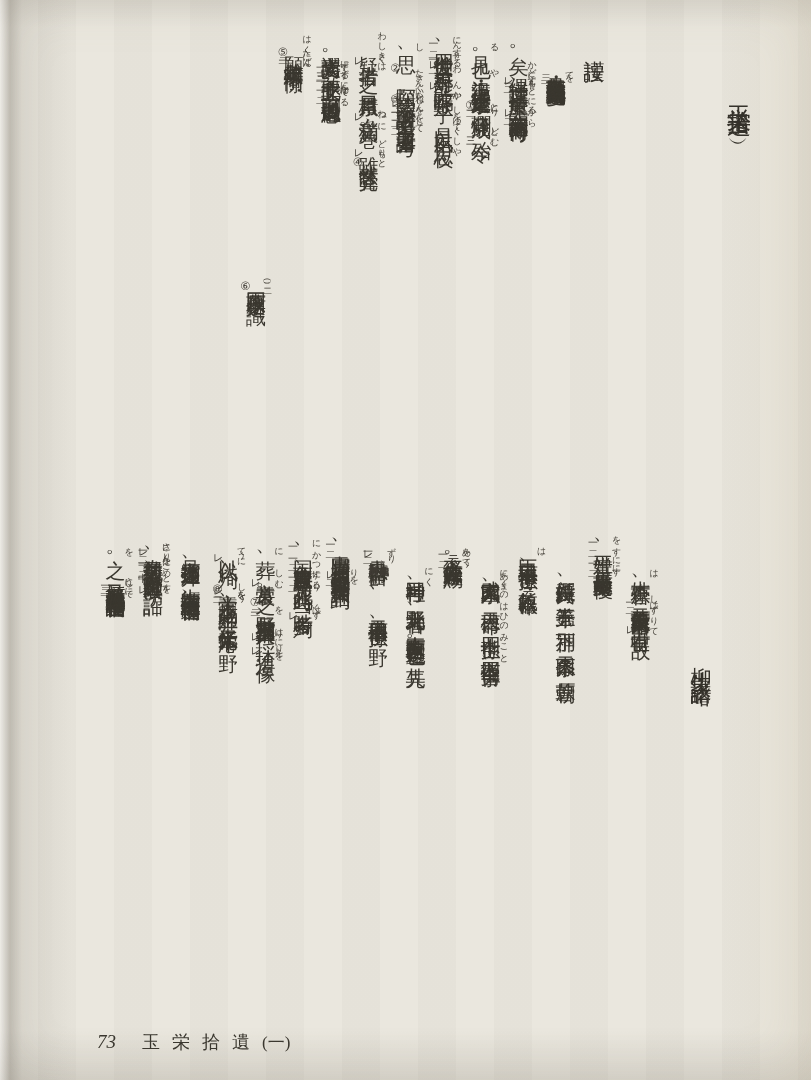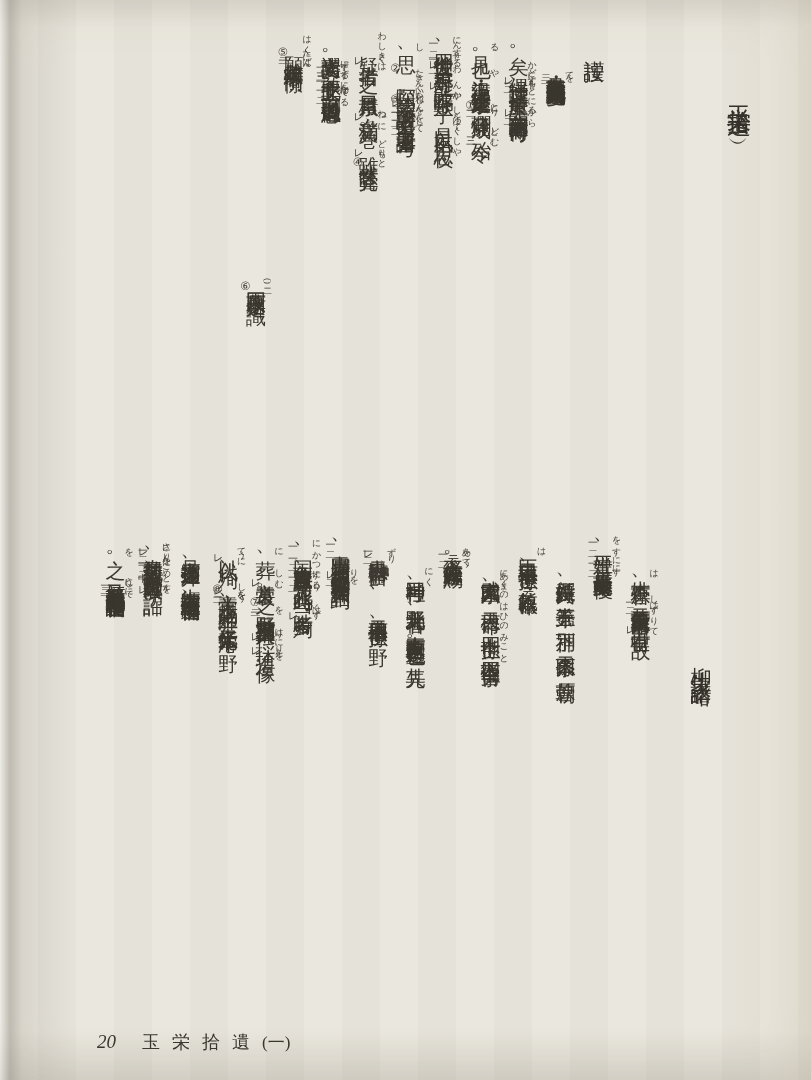--- a/index.html
+++ b/index.html
@@ -79,18 +79,18 @@
       <div class="col"><span class="mn">見宿禰居</span><span class="kt">二</span><span class="mn">出雲国</span><span class="kt">一</span><span class="mn">、垂仁帝御宇野見宿禰奉</span><span class="ok" style="margin-bottom: -4px; margin-top: -4px;">り</span><span class="kt">レ</span><span class="mn">詔</span><span class="ok" style="margin-bottom: -4px; margin-top: -4px;">を</span><span class="mn">到</span><span class="kt">二</span><span class="mn">大和</span></div>
       <div class="col"><span class="mn">国</span><span class="kt">一</span><span class="ok" style="margin-bottom: -4px; margin-top: -4px;">に</span><span class="mn">、与</span><span class="kt">二</span><span class="mn">当麻蹶速</span><span class="kt">一</span><span class="mn">角力而贏</span><span class="ok" style="margin-bottom: -8px; margin-top: -8px;">かつ</span><span class="mn">、当</span><span class="ok" style="margin-bottom: -4px; margin-top: -4px;">り</span><span class="kt">二</span><span class="mn">此時</span><span class="kt">一</span><span class="ok" style="margin-bottom: -4px; margin-top: -4px;">に</span><span class="mn">人死</span><span class="ok" style="margin-bottom: -8px; margin-top: -8px;">する</span><span class="mn">、時者多</span><span class="ok" style="margin-bottom: -4px; margin-top: -4px;">く</span><span class="mn">殉</span><span class="ok" style="margin-bottom: -4px; margin-top: -4px;">は</span><span class="ok" style="margin-bottom: -4px; margin-top: -4px;">ず</span><span class="kt">レ</span></div>
       <div class="col"><span class="mn">葬</span><span class="ok" style="margin-bottom: -4px; margin-top: -4px;">に</span><span class="mn">、帝甚哀</span><span class="ok" style="margin-bottom: -8px; margin-top: -8px;">しむ</span><span class="kt">レ</span><span class="mn">之。野見宿禰率</span><span class="kt">二</span><span class="cn">⑦</span><span class="mn">土部三百人</span><span class="kt">一</span><span class="ok" style="margin-bottom: -4px; margin-top: -4px;">を</span><span class="mn">、採</span><span class="ok" style="margin-bottom: -4px; margin-top: -4px;">り</span><span class="kt">レ</span><span class="mn">埴</span><span class="ok" style="margin-bottom: -12px; margin-top: -12px;">はにを</span><span class="mn">造</span><span class="ok" style="margin-bottom: -4px; margin-top: -4px;">り</span><span class="kt">レ</span><span class="mn">像</span><span class="ok" style="margin-bottom: -4px; margin-top: -4px;">を</span></div>
       <div class="col"><span class="mn">以</span><span class="ok" style="margin-bottom: -4px; margin-top: -4px;">て</span><span class="mn">代</span><span class="ok" style="margin-bottom: -4px; margin-top: -4px;">う</span><span class="kt">レ</span><span class="mn">殉</span><span class="ok" style="margin-bottom: -4px; margin-top: -4px;">に</span><span class="mn">、帝大嘉</span><span class="ok" style="margin-bottom: -4px; margin-top: -4px;">し</span><span class="kt">レ</span><span class="mn">之</span><span class="ok" style="margin-bottom: -4px; margin-top: -4px;">を</span><span class="mn">賜</span><span class="ok" style="margin-bottom: -4px; margin-top: -4px;">う</span><span class="kt">二</span><span class="cn">⑧</span><span class="mn">土師姓</span><span class="kt">一</span><span class="ok" style="margin-bottom: -4px; margin-top: -4px;">を</span><span class="mn">、光仁帝天応元年、野</span></div>
       <div class="col"><span class="mn">見宿禰之後遠江介、土師宿禰古人散位土師宿禰道長、</span></div>
       <div class="col"><span class="mn">奏</span><span class="kt">レ</span><span class="mn">請依</span><span class="ok" style="margin-bottom: -4px; margin-top: -4px;">り</span><span class="kt">二</span><span class="mn">其前居地</span><span class="kt">一</span><span class="ok" style="margin-bottom: -4px; margin-top: -4px;">に</span><span class="mn">、名改</span><span class="ok" style="margin-bottom: -4px; margin-top: -4px;">め</span><span class="kt">二</span><span class="mn">土師</span><span class="kt">一</span><span class="ok" style="margin-bottom: -4px; margin-top: -4px;">を</span><span class="mn">為</span><span class="ok" style="margin-bottom: -20px; margin-top: -20px;">さんことを</span><span class="kt">中</span><span class="mn">菅原姓</span><span class="kt">一</span><span class="ok" style="margin-bottom: -4px; margin-top: -4px;">に</span><span class="mn">、詔許</span><span class="ok" style="margin-bottom: -4px; margin-top: -4px;">す</span><span class="kt">レ</span></div>
       <div class="col"><span class="mn">之</span><span class="ok" style="margin-bottom: -4px; margin-top: -4px;">を</span><span class="mn">。又垣武帝延暦九年冬十二月詔</span><span class="ok" style="margin-bottom: -8px; margin-top: -8px;">して</span><span class="kt">二</span><span class="mn">菅原宿禰道長</span><span class="kt">一</span><span class="ok" style="margin-bottom: -4px; margin-top: -4px;">に</span><span class="mn">賜</span><span class="ok" style="margin-bottom: -8px; margin-top: -8px;">うに</span><span class="kt">二</span><span class="mn">姓</span></div>
     </div>
 
   <div class="footer">
-    <span class="pageno">20</span>
+    <span class="pageno">73</span>
     <span class="ftitle">玉栄拾遺</span>
     <span class="fpart">(一)</span>
   </div>
 
 </div>
 
 </body></html>

